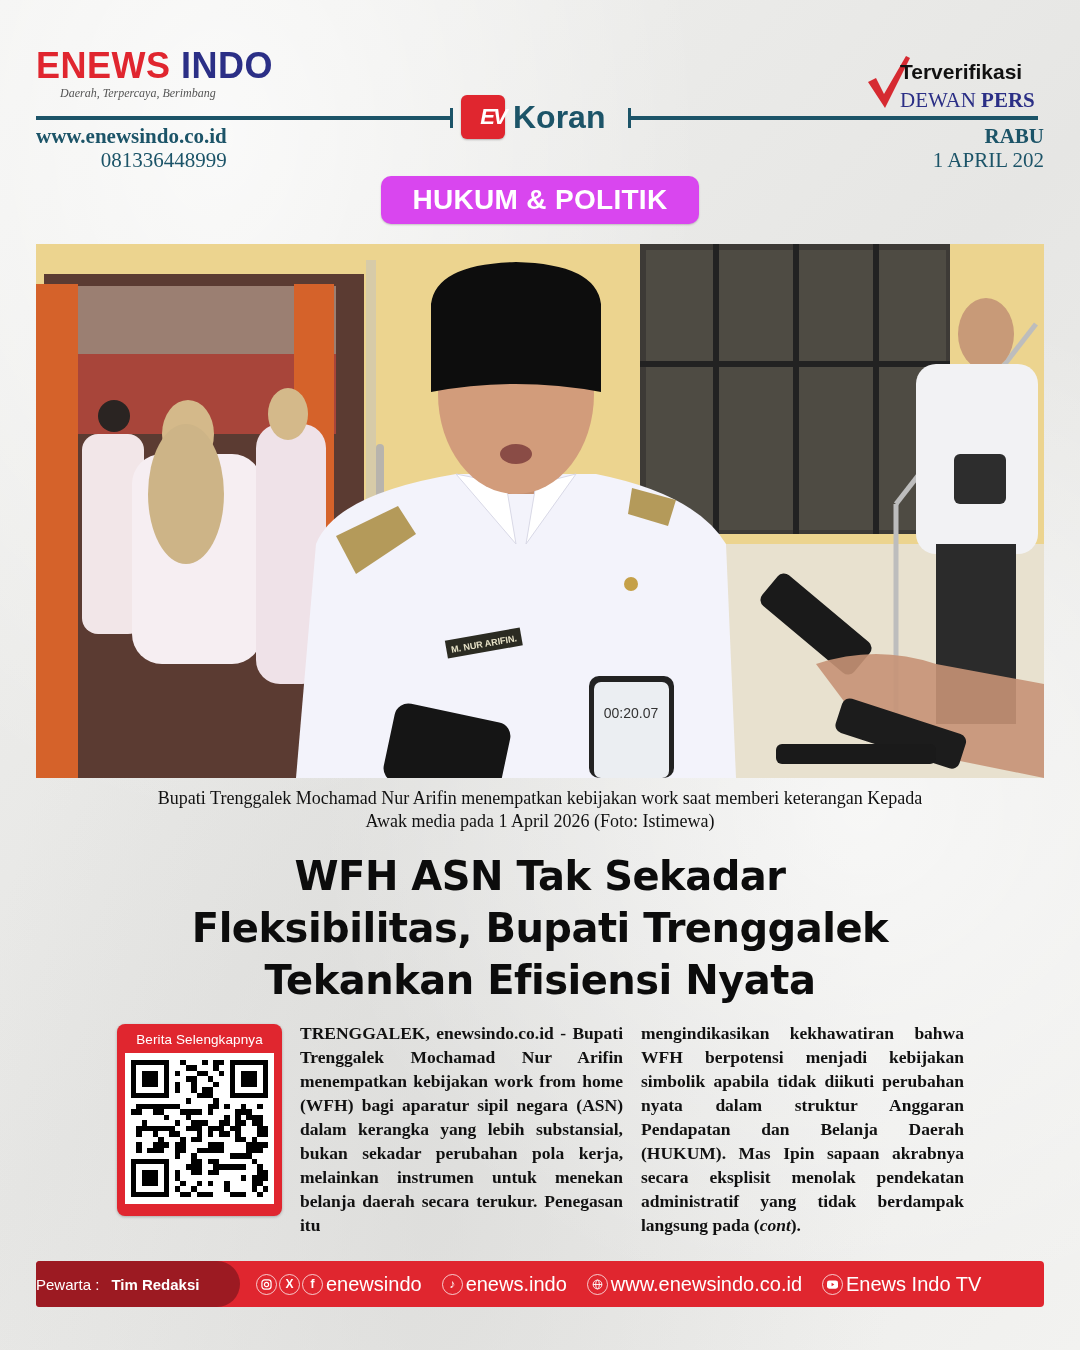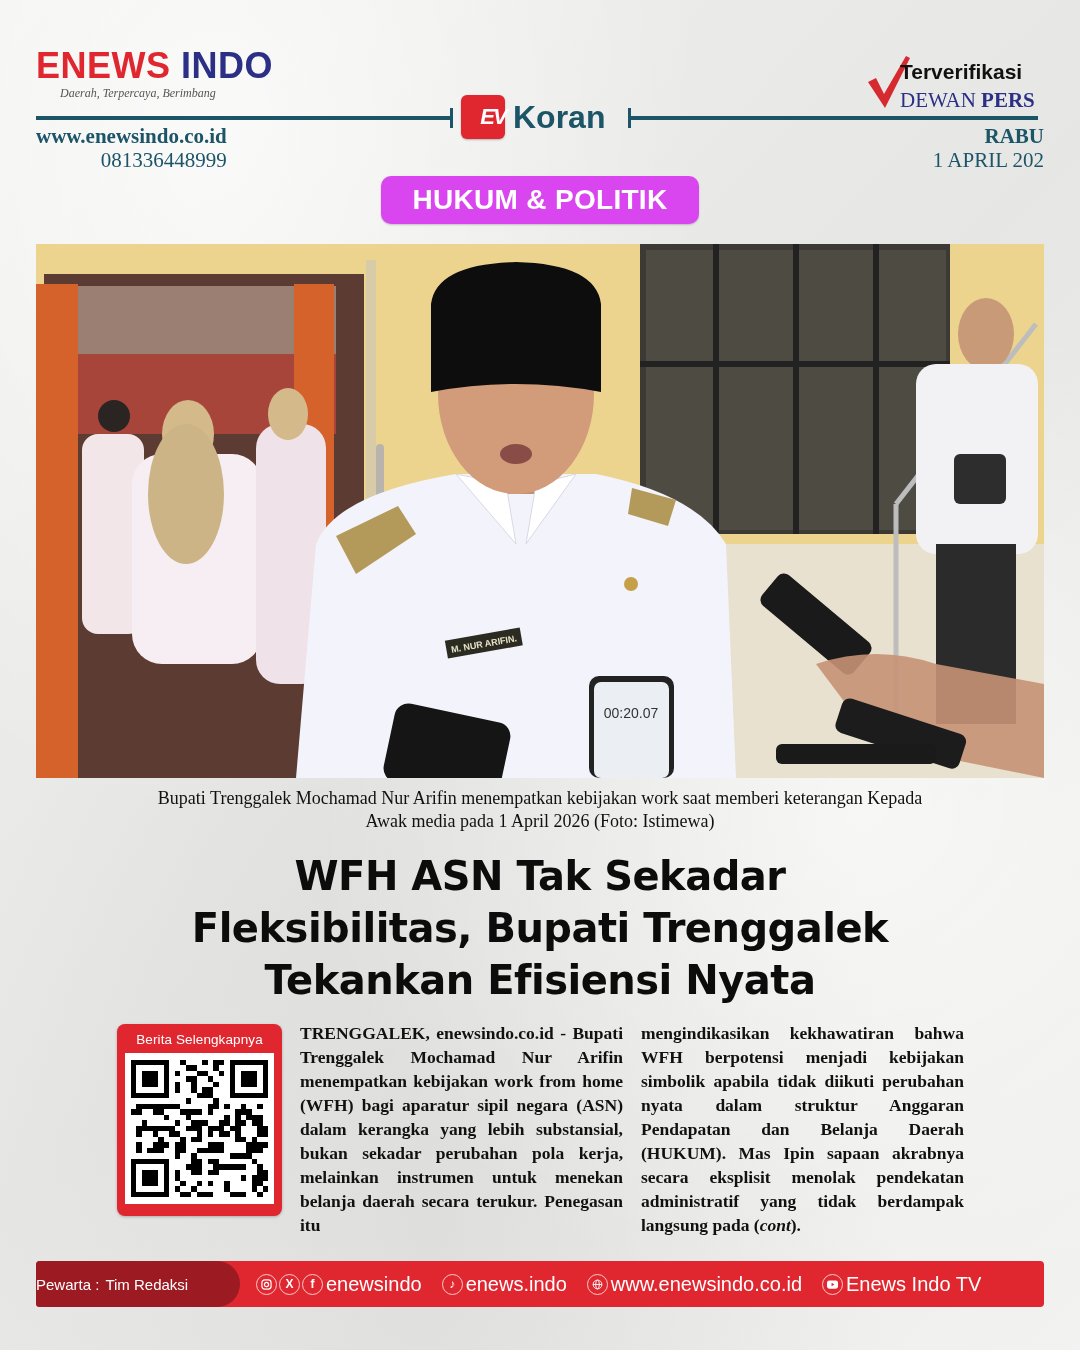--- a/index.html
+++ b/index.html
@@ -119,21 +119,21 @@
   
   .footer {
     position: absolute; left: 36px; top: 1261px; width: 1008px; height: 46px;
     background: #e0262f; border-radius: 4px; display: flex; align-items: center;
     font-family: "Liberation Sans", sans-serif; color: #fff;
   }
   .pewarta {
     height: 46px; width: 204px; background: #9c1a22; border-radius: 4px 24px 24px 4px;
     display: flex; align-items: center; font-size: 15px;
   }
-  .pewarta b { font-weight: 400; margin-left: 6px; }
+  .pewarta b { font-weight: 700; margin-left: 12px; }
   .social { display: flex; align-items: center; margin-left: 16px; }
   .ic {
     width: 21px; height: 21px; border-radius: 50%; border: 1.2px solid rgba(255,255,255,.75);
     display: inline-flex; align-items: center; justify-content: center; margin-right: 2px;
     font-size: 12px; font-weight: 700; line-height: 1;
   }
   .soc-text { font-size: 20px; margin-left: 1px; }
   .gap { width: 20px; }
 </style>
 </head>

